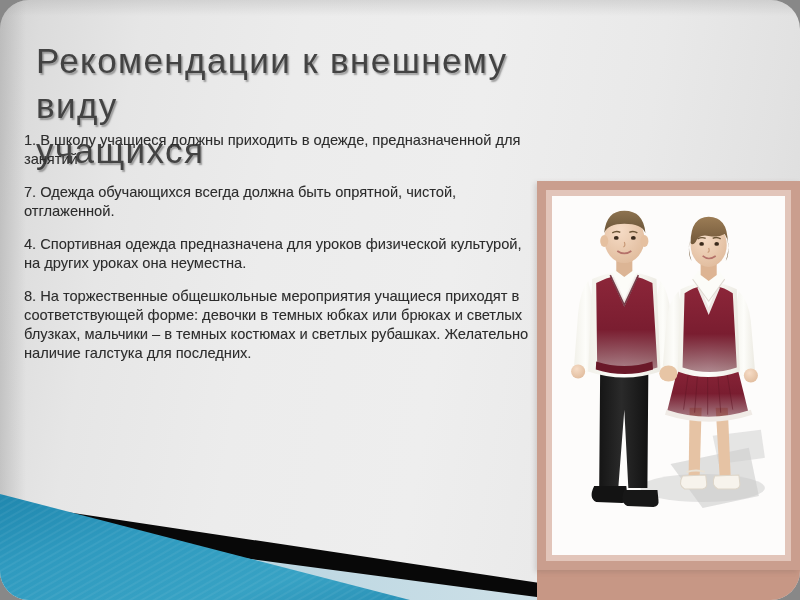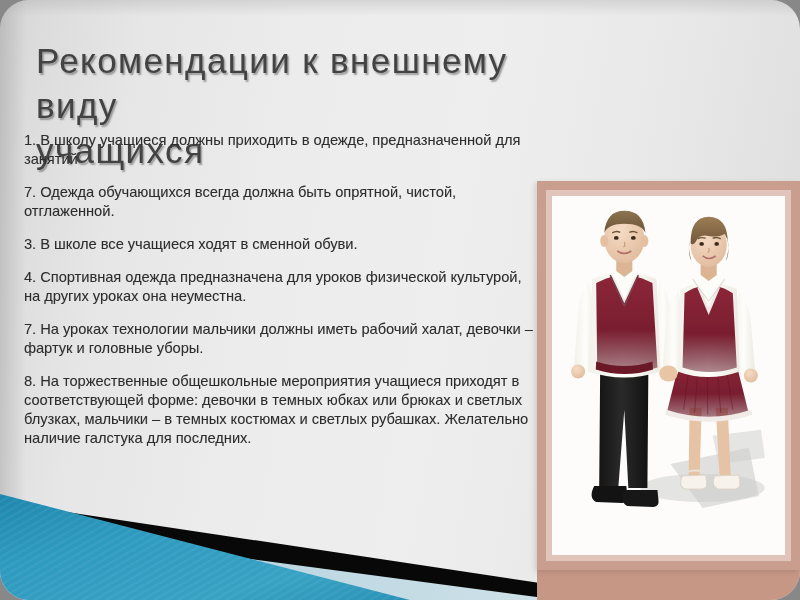--- a/index.html
+++ b/index.html
@@ -131,23 +131,21 @@
 
   <div class="vignette-left"></div>
   <div class="vignette-top"></div>
 
   <h1 class="title"><span>Рекомендации к внешнему виду</span>
 <span>учащихся</span></h1>
 
   <div class="body-text">
     <p class="para">1. В школу учащиеся должны приходить в одежде, предназначенной для занятий</p>
     <p class="para">7. Одежда обучающихся всегда должна быть опрятной, чистой, отглаженной.</p>
-    <p class="para">3. В школе все учащиеся ходят в сменной обуви.</p>
     <p class="para">4. Спортивная одежда предназначена для уроков физической культурой, на других уроках она неуместна.</p>
-    <p class="para">7. На уроках технологии мальчики должны иметь рабочий халат, девочки – фартук и головные уборы.</p>
     <p class="para">8. На торжественные общешкольные мероприятия учащиеся приходят в соответствующей форме: девочки в темных юбках или брюках и светлых блузках, мальчики – в темных костюмах и светлых рубашках. Желательно наличие галстука для последних.</p>
   </div>
 
   <div class="decor">
     <svg viewBox="0 0 560 120" preserveAspectRatio="none" aria-hidden="true">
       <defs>
         <linearGradient id="tealGrad" x1="0" y1="0" x2="1" y2="1">
           <stop offset="0%" stop-color="#1f87ae"></stop>
           <stop offset="35%" stop-color="#2f9abf"></stop>
           <stop offset="75%" stop-color="#37a2c4"></stop>

